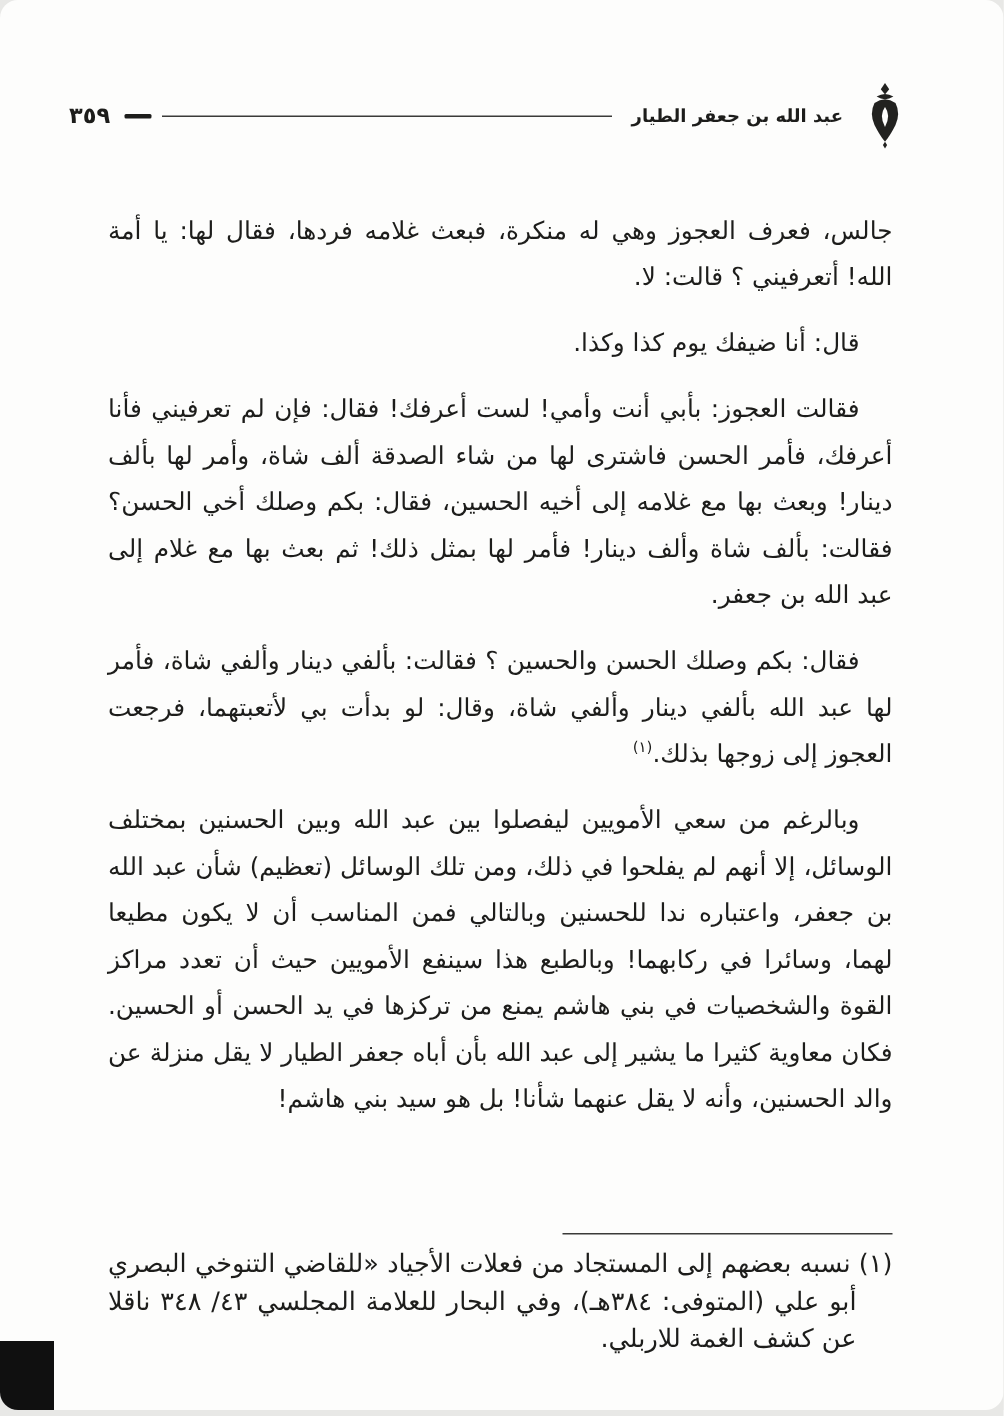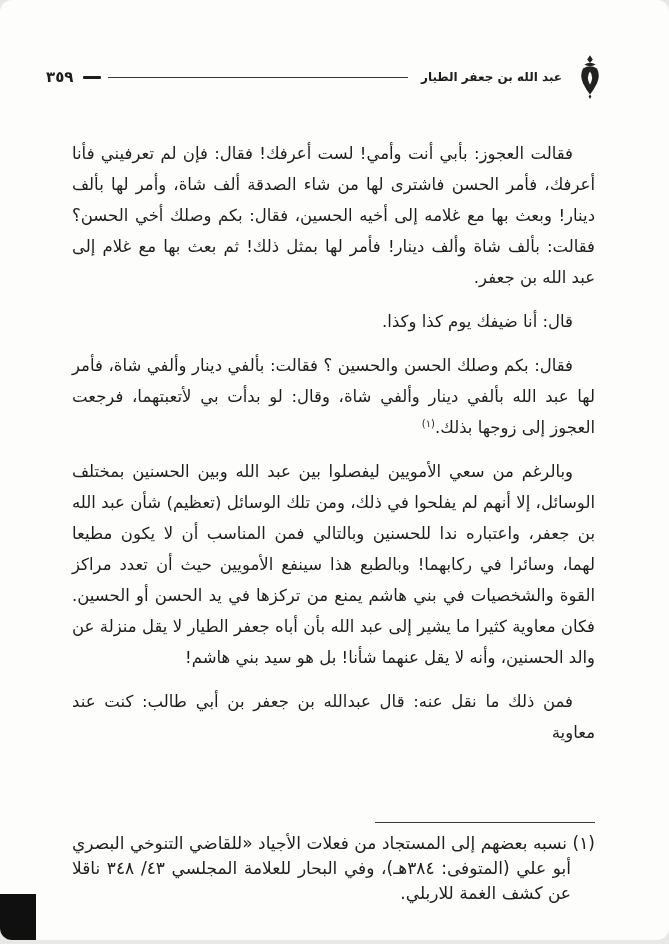--- a/index.html
+++ b/index.html
@@ -126,34 +126,34 @@
         <path d="M20 1 L24 7 L20 12 L16 7 Z" fill="#222220"></path>
         <path d="M12 14 Q20 9 28 14 Q20 19 12 14 Z" fill="#222220"></path>
         <path d="M10 20 Q20 13 30 20 Q35 30 30 41 Q25 51 20 57 Q15 51 10 41 Q5 30 10 20 Z" fill="#222220"></path>
         <path d="M20 24 Q26 32 20 43 Q14 32 20 24 Z" fill="#fdfdfc"></path>
         <path d="M20 57 L22 60 L20 63.5 L18 60 Z" fill="#222220"></path>
       </svg>
     </span>
   </header>
 
   <main class="body-text">
-    <p class="indent">
-      <span>فقالت العجوز: بأبي أنت وأمي! لست أعرفك! فقال: فإن لم تعرفيني فأنا أعرفك، فأمر الحسن فاشترى لها من شاء الصدقة ألف شاة، وأمر لها بألف دينار! وبعث بها مع غلامه إلى أخيه الحسين، فقال: بكم وصلك أخي الحسن؟ فقالت: بألف شاة وألف دينار! فأمر لها بمثل ذلك! ثم بعث بها مع غلام إلى عبد الله بن جعفر.</span>
+    <p>
+      <span>جالس، فعرف العجوز وهي له منكرة، فبعث غلامه فردها، فقال لها: يا أمة الله! أتعرفيني ؟ قالت: لا.</span>
     </p>
     <p class="indent">
       <span>قال: أنا ضيفك يوم كذا وكذا.</span>
+    </p>
+    <p class="indent">
+      <span>فقالت العجوز: بأبي أنت وأمي! لست أعرفك! فقال: فإن لم تعرفيني فأنا أعرفك، فأمر الحسن فاشترى لها من شاء الصدقة ألف شاة، وأمر لها بألف دينار! وبعث بها مع غلامه إلى أخيه الحسين، فقال: بكم وصلك أخي الحسن؟ فقالت: بألف شاة وألف دينار! فأمر لها بمثل ذلك! ثم بعث بها مع غلام إلى عبد الله بن جعفر.</span>
     </p>
     <p class="indent">
       <span>فقال: بكم وصلك الحسن والحسين ؟ فقالت: بألفي دينار وألفي شاة، فأمر لها عبد الله بألفي دينار وألفي شاة، وقال: لو بدأت بي لأتعبتهما، فرجعت العجوز إلى زوجها بذلك.</span><sup class="fn-ref">(١)</sup>
     </p>
     <p class="indent">
       <span>وبالرغم من سعي الأمويين ليفصلوا بين عبد الله وبين الحسنين بمختلف الوسائل، إلا أنهم لم يفلحوا في ذلك، ومن تلك الوسائل (تعظيم) شأن عبد الله بن جعفر، واعتباره ندا للحسنين وبالتالي فمن المناسب أن لا يكون مطيعا لهما، وسائرا في ركابهما! وبالطبع هذا سينفع الأمويين حيث أن تعدد مراكز القوة والشخصيات في بني هاشم يمنع من تركزها في يد الحسن أو الحسين. فكان معاوية كثيرا ما يشير إلى عبد الله بأن أباه جعفر الطيار لا يقل منزلة عن والد الحسنين، وأنه لا يقل عنهما شأنا! بل هو سيد بني هاشم!</span>
-    </p>
-    <p class="indent">
-      <span>فمن ذلك ما نقل عنه: قال عبدالله بن جعفر بن أبي طالب: كنت عند معاوية</span>
     </p>
   </main>
 
   <footer class="footnote-section">
     <div class="fn-rule"></div>
     <p class="footnote">(١) نسبه بعضهم إلى المستجاد من فعلات الأجياد «للقاضي التنوخي البصري أبو علي (المتوفى: ٣٨٤هـ)، وفي البحار للعلامة المجلسي ٤٣/ ٣٤٨ ناقلا عن كشف الغمة للاربلي.</p>
   </footer>
 
   <div class="corner-block"></div>
 

